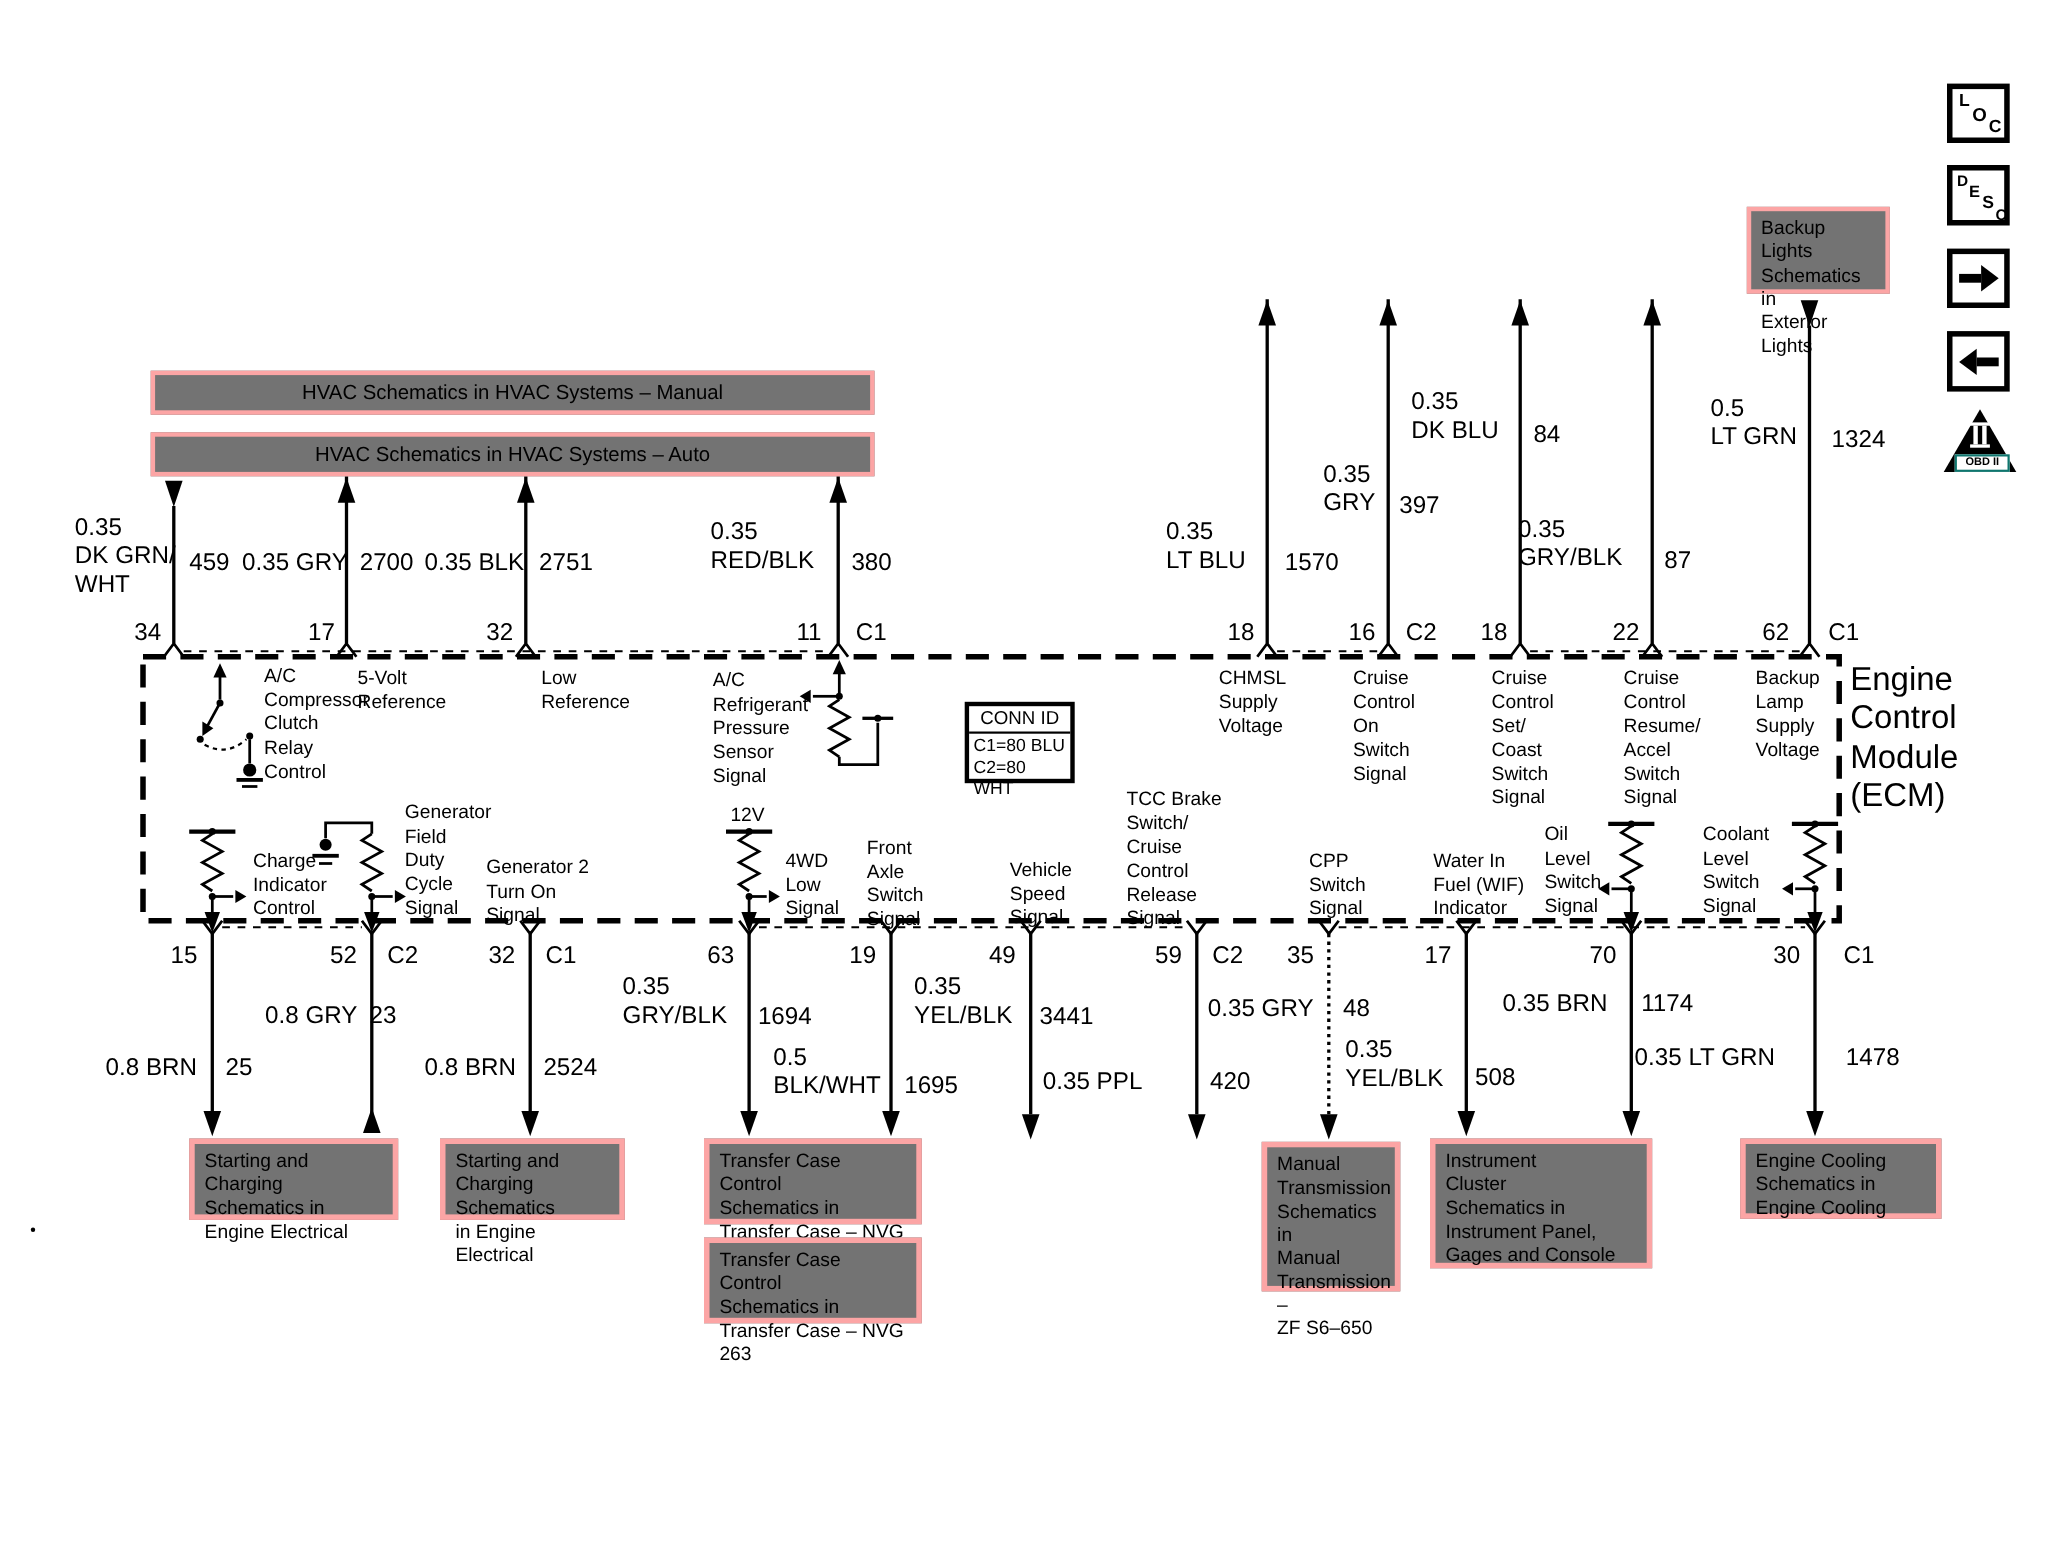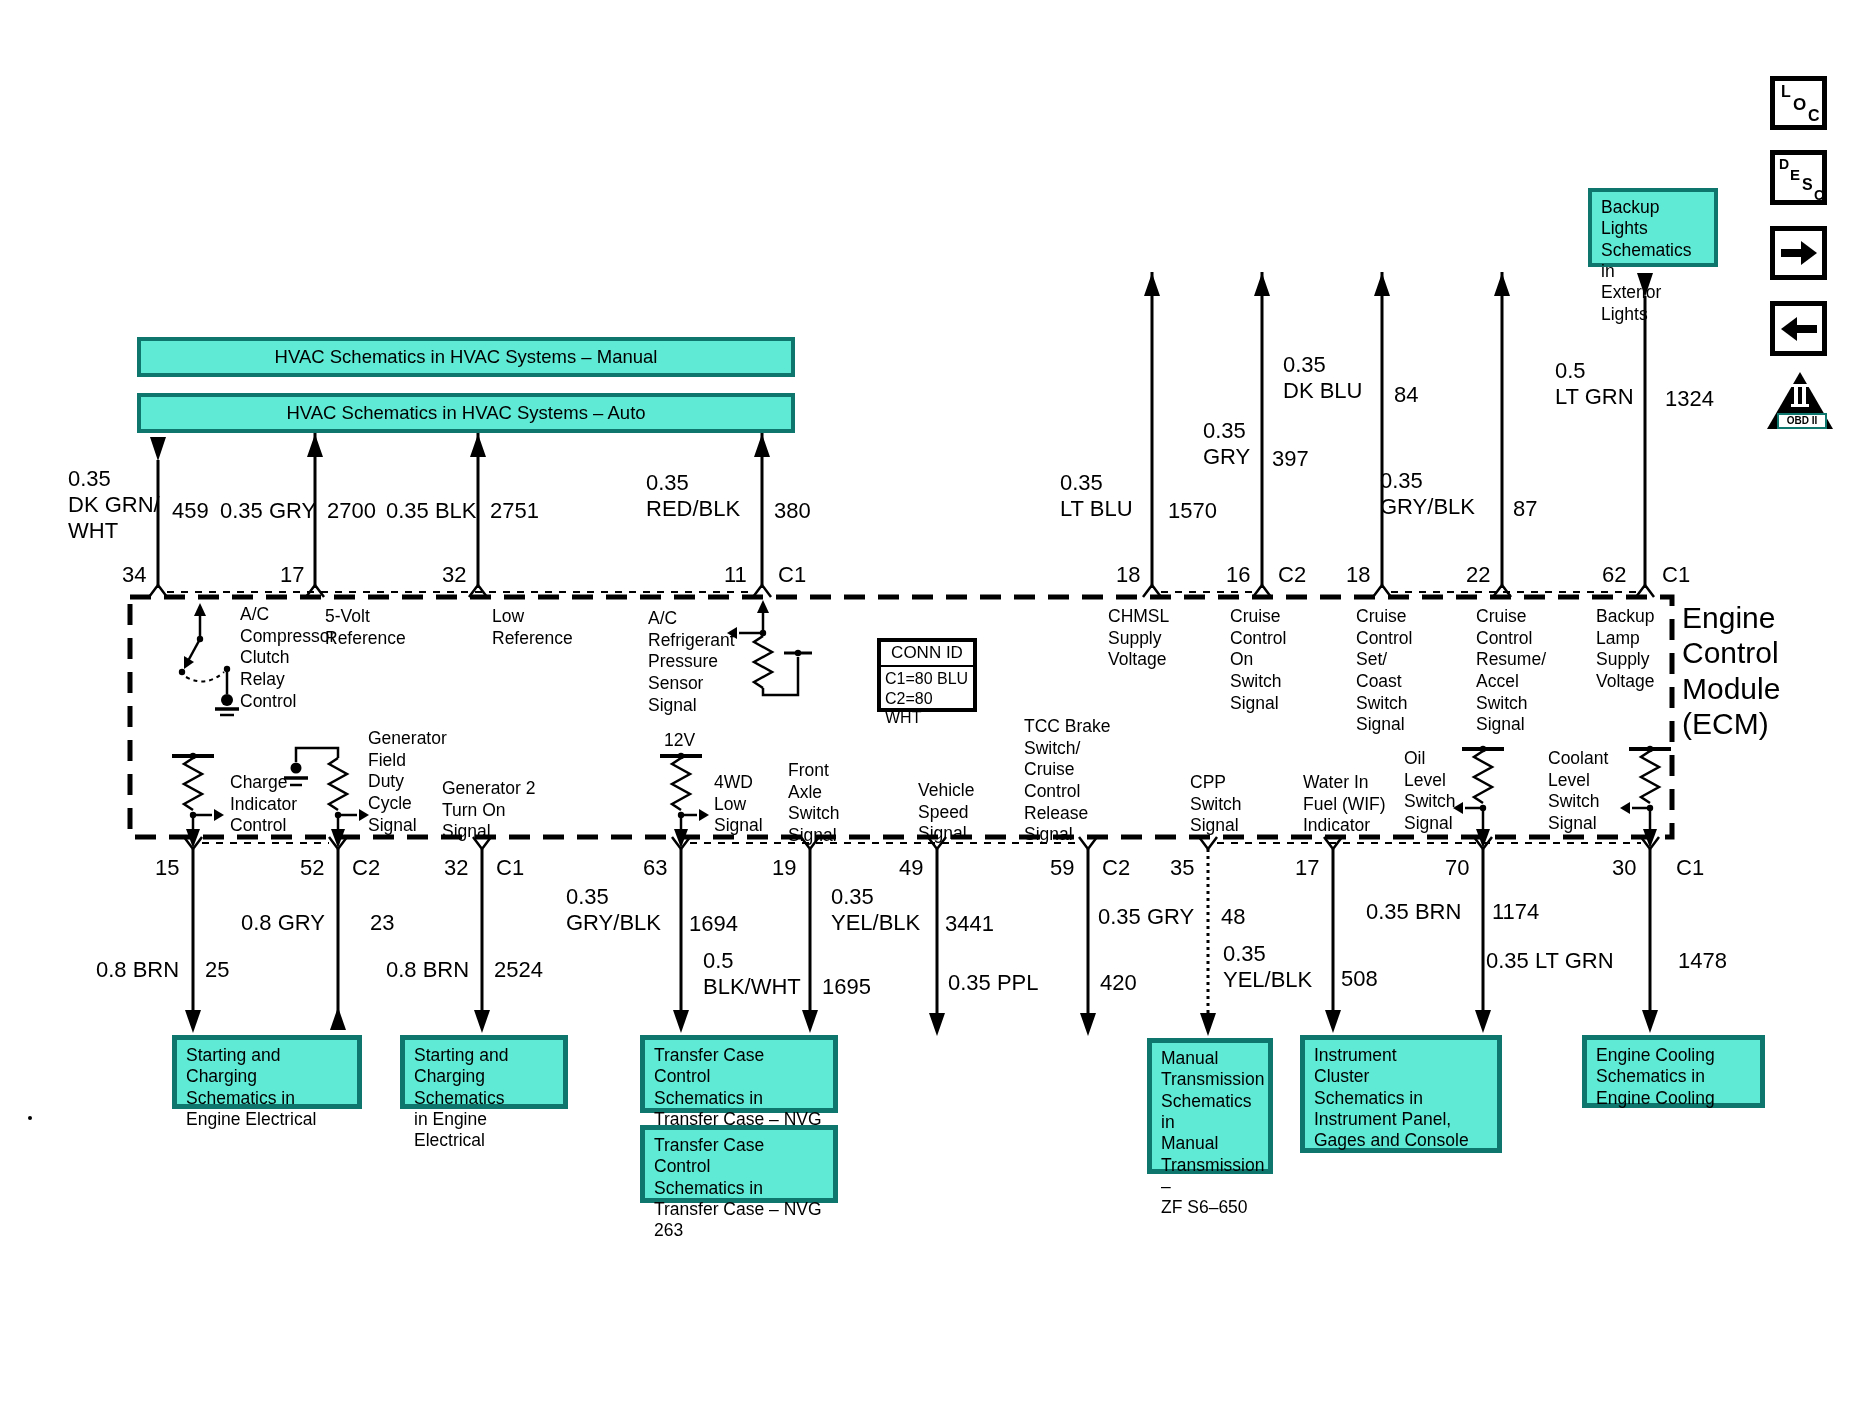--- a/index.html
+++ b/index.html
@@ -7,22 +7,22 @@
     position:relative;width:1869px;height:1407px;background:#fff;overflow:hidden;
     font-family:"Liberation Sans","DejaVu Sans",sans-serif;color:#000;
   }
   #art{position:absolute;left:0;top:0;}
   .t{position:absolute;white-space:pre-line;color:#000;}
   .wl{font-size:22px;line-height:1.18;}
   .cn{font-size:22px;}
   .pin{font-size:22px;}
   .sig{font-size:17.5px;line-height:1.24;}
   .box{
-    position:absolute;border:4px solid #0f766e;box-sizing:border-box;
-    font-size:17.5px;line-height:1.22;white-space:pre-line;background:#5eead4;
+    position:absolute;border:4px solid #fca5a5;box-sizing:border-box;
+    font-size:17.5px;line-height:1.22;white-space:pre-line;background:#737373;
   }
   .box.center{display:flex;align-items:center;justify-content:center;font-size:18.5px;}
   .box.thick{border-width:5px;}
   .box.pad{padding:5px 9px;}
   .ecm-name{font-size:30px;line-height:1.18;}
   .connid{position:absolute;border:4px solid #000;box-sizing:border-box;background:#fff;}
   .connid .ttl{font-size:17px;text-align:center;border-bottom:2px solid #000;padding:1px 0 2px;}
   .connid .bd{font-size:16px;padding:2px 4px 0;line-height:1.22;}
   .icon-box{
     position:absolute;border:5px solid #000;box-sizing:border-box;background:#fff;
@@ -256,21 +256,21 @@
   <div class="t wl" style="left:1380px;top:468px;">0.35
 GRY/BLK</div>
   <div class="t cn" style="left:1513px;top:496px;">87</div>
   <div class="t wl" style="left:1555px;top:358px;">0.5
 LT GRN</div>
   <div class="t cn" style="left:1665px;top:386px;">1324</div>
 
   <div class="t wl" style="left:96px;top:957px;">0.8 BRN</div>
   <div class="t cn" style="left:205px;top:957px;">25</div>
   <div class="t wl" style="left:241px;top:910px;">0.8 GRY</div>
-  <div class="t cn" style="left:370px;top:910px;">23</div>
+  <div class="t cn" style="left:336px;top:910px;">23</div>
   <div class="t wl" style="left:386px;top:957px;">0.8 BRN</div>
   <div class="t cn" style="left:494px;top:957px;">2524</div>
   <div class="t wl" style="left:566px;top:884px;">0.35
 GRY/BLK</div>
   <div class="t cn" style="left:689px;top:911px;">1694</div>
   <div class="t wl" style="left:703px;top:948px;">0.5
 BLK/WHT</div>
   <div class="t cn" style="left:822px;top:974px;">1695</div>
   <div class="t wl" style="left:831px;top:884px;">0.35
 YEL/BLK</div>

